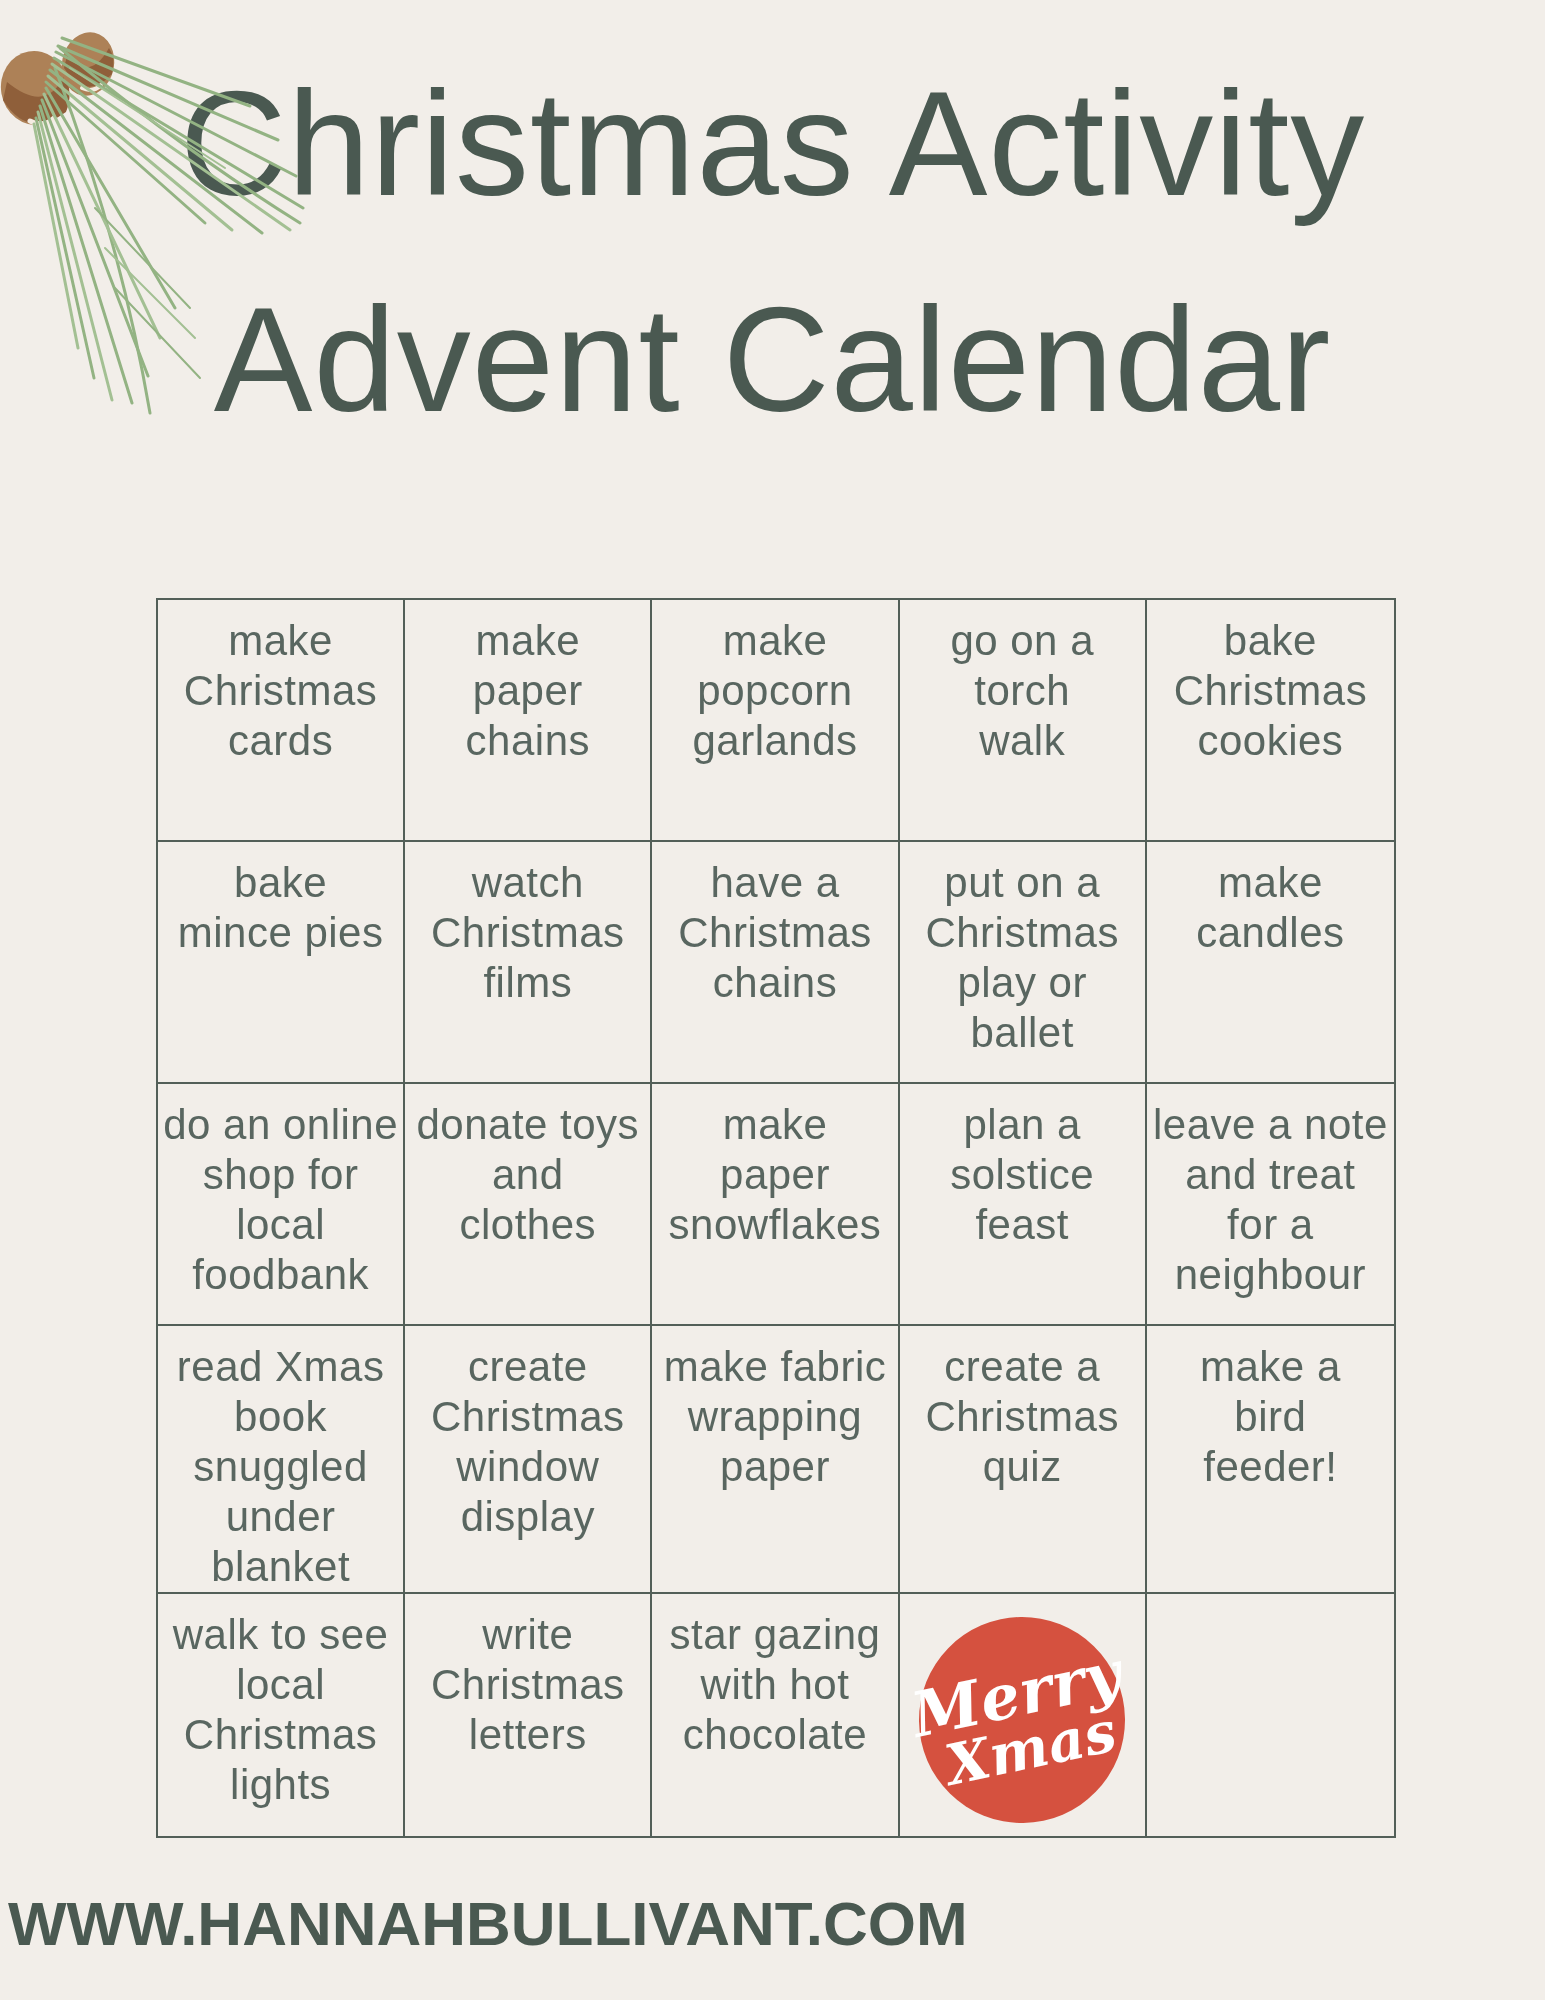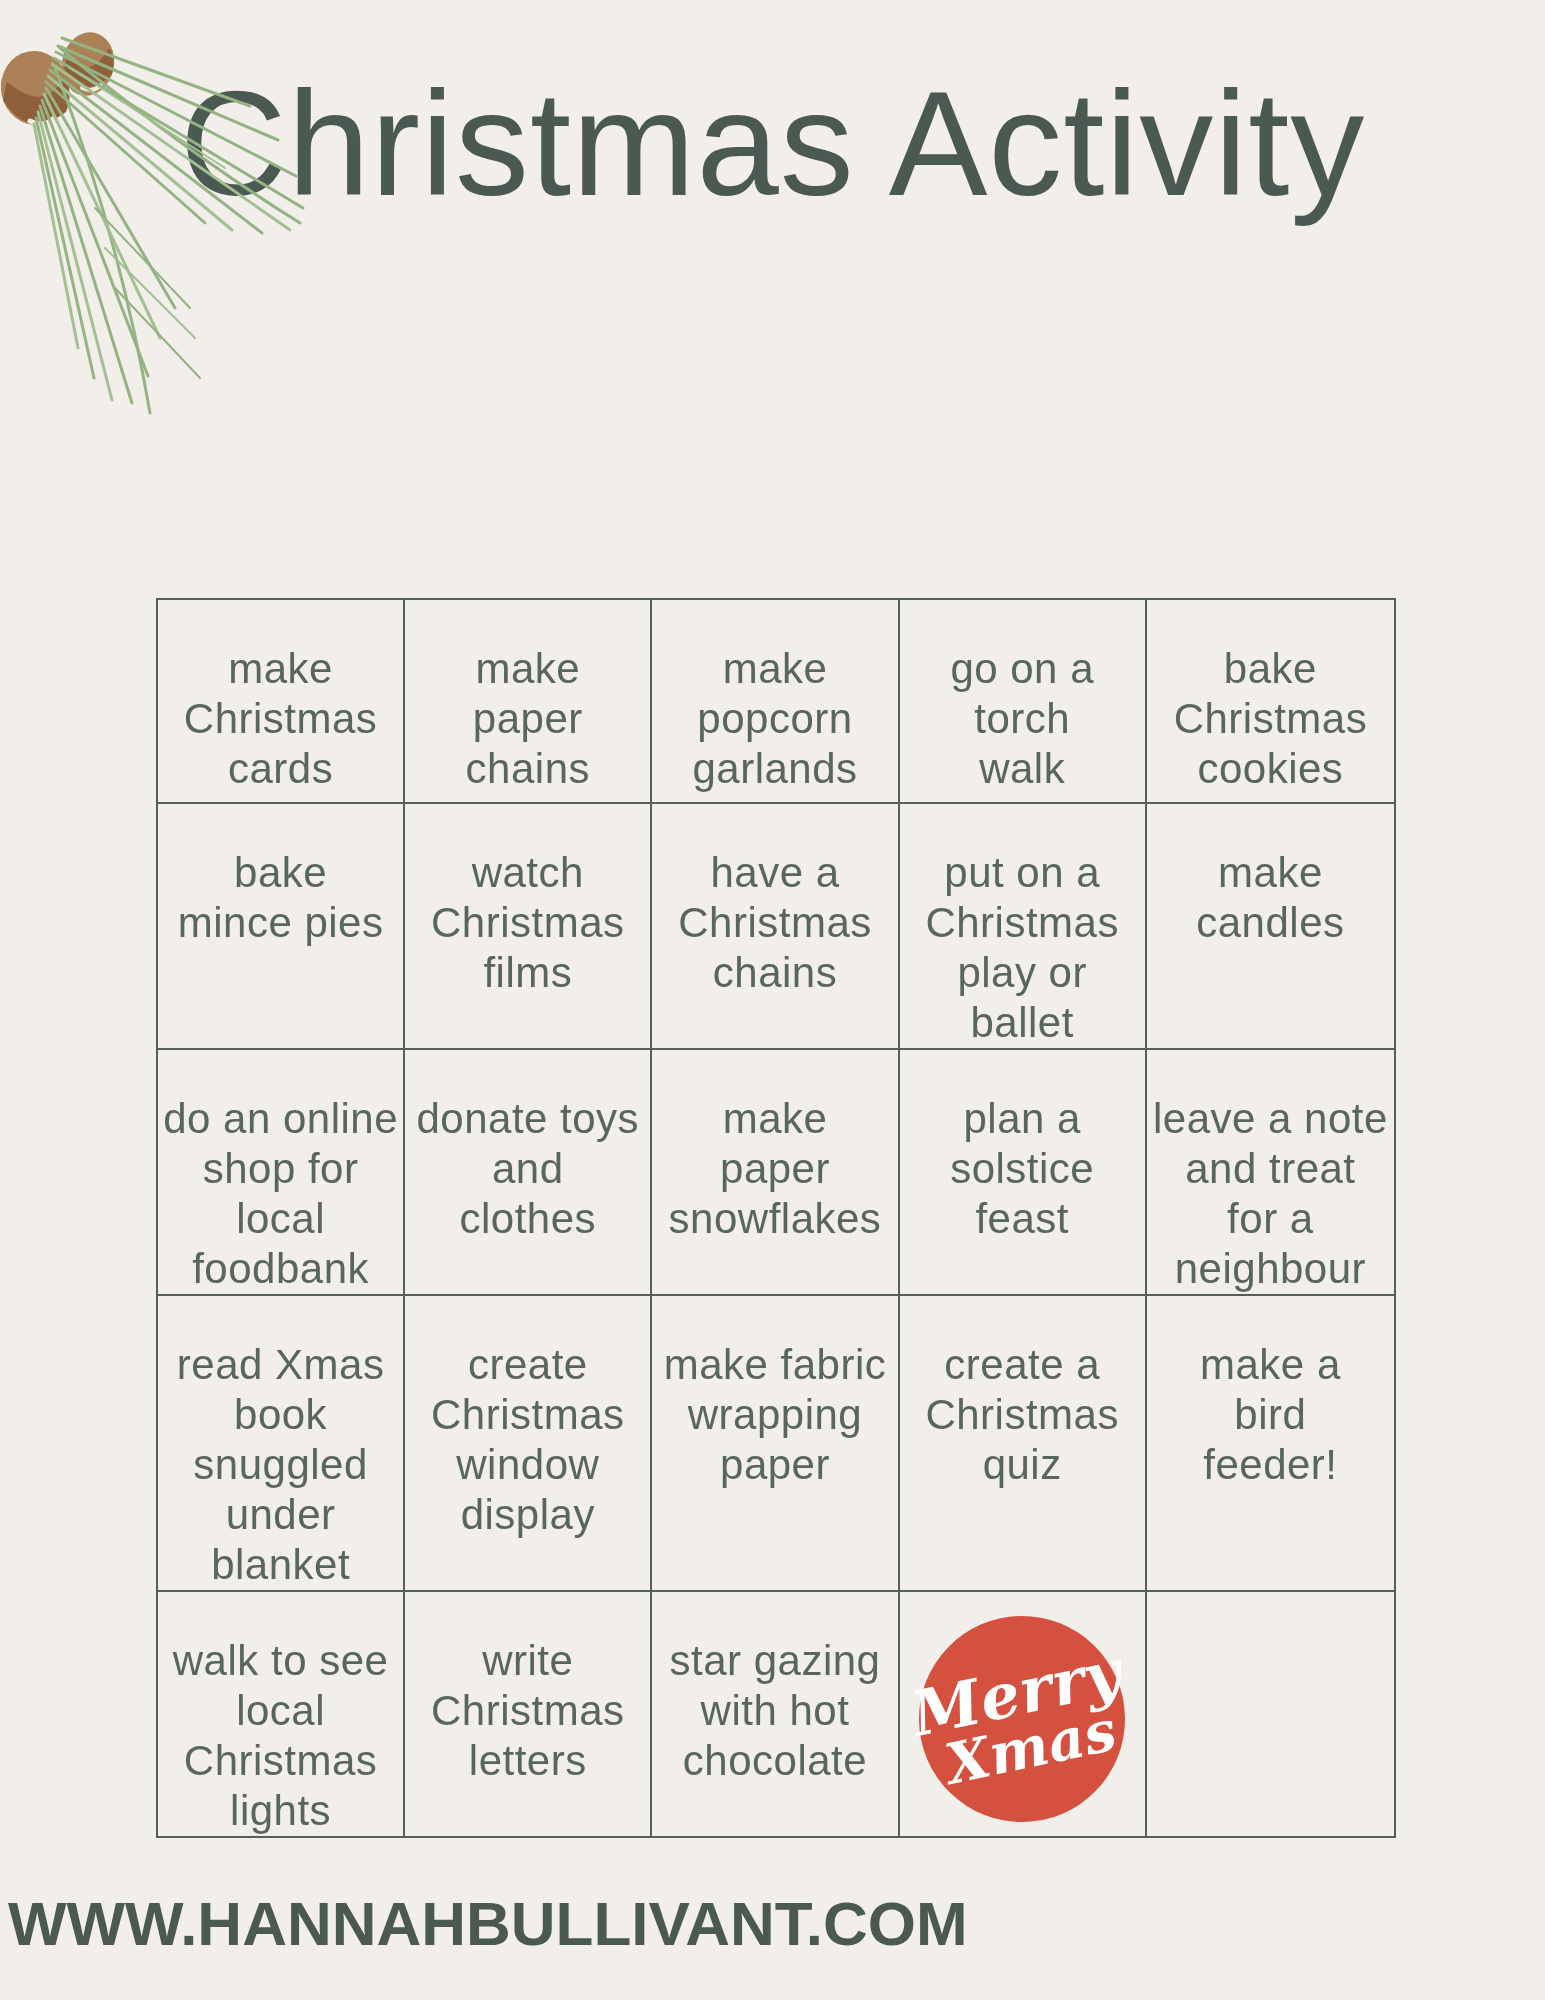--- a/index.html
+++ b/index.html
@@ -41,21 +41,21 @@
     grid-template-columns:repeat(5,1fr);
     grid-template-rows:repeat(5,1fr);
     border:2px solid #535f58;
     box-sizing:border-box;
     z-index:1;
   }
   .cell{
     border-right:2px solid #535f58;
     border-bottom:2px solid #535f58;
     box-sizing:border-box;
-    padding-top:44px;
+    padding-top:16px;
     text-align:center;
     white-space:pre-line;
     font-size:42px;
     line-height:50px;
     font-weight:300;
     letter-spacing:0.5px;
     color:#596660;
   }
   .cell:nth-child(5n){border-right:none;}
   .cell:nth-child(n+21){border-bottom:none;}
@@ -90,20 +90,21 @@
     z-index:2;
   }
 </style>
 </head>
 <body>
 
 <div class="page">
 
   <div class="title">
     <div>Christmas Activity</div>
+    <div>Advent Calendar</div>
   </div>
 
   <svg class="decoration" viewBox="0 0 330 430" xmlns="http://www.w3.org/2000/svg" aria-hidden="true">
 
     <g>
       <ellipse cx="35" cy="80" rx="34" ry="37" fill="#ad8157" transform="rotate(-10 35 80)"></ellipse>
       <path d="M3,92 Q28,132 66,104 Q74,84 64,68 Q46,106 7,74 Z" fill="#8f5f3a"></path>
       <path d="M30,113 Q43,120 54,110" stroke="#f4ece2" stroke-width="5" fill="none" stroke-linecap="round"></path>
     </g>
     <g>

